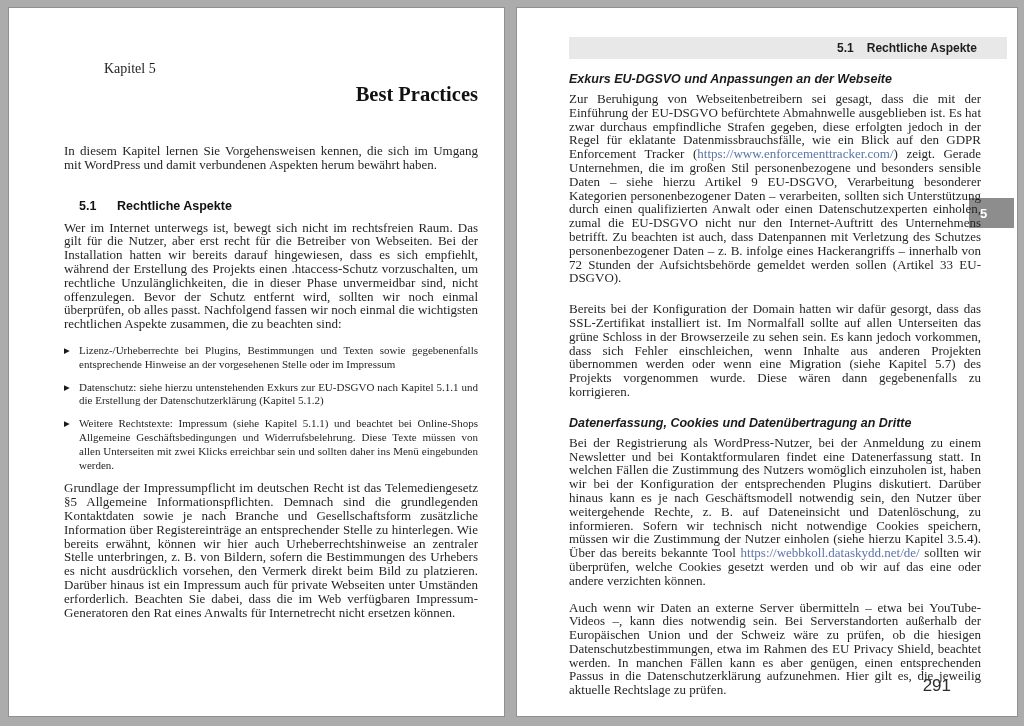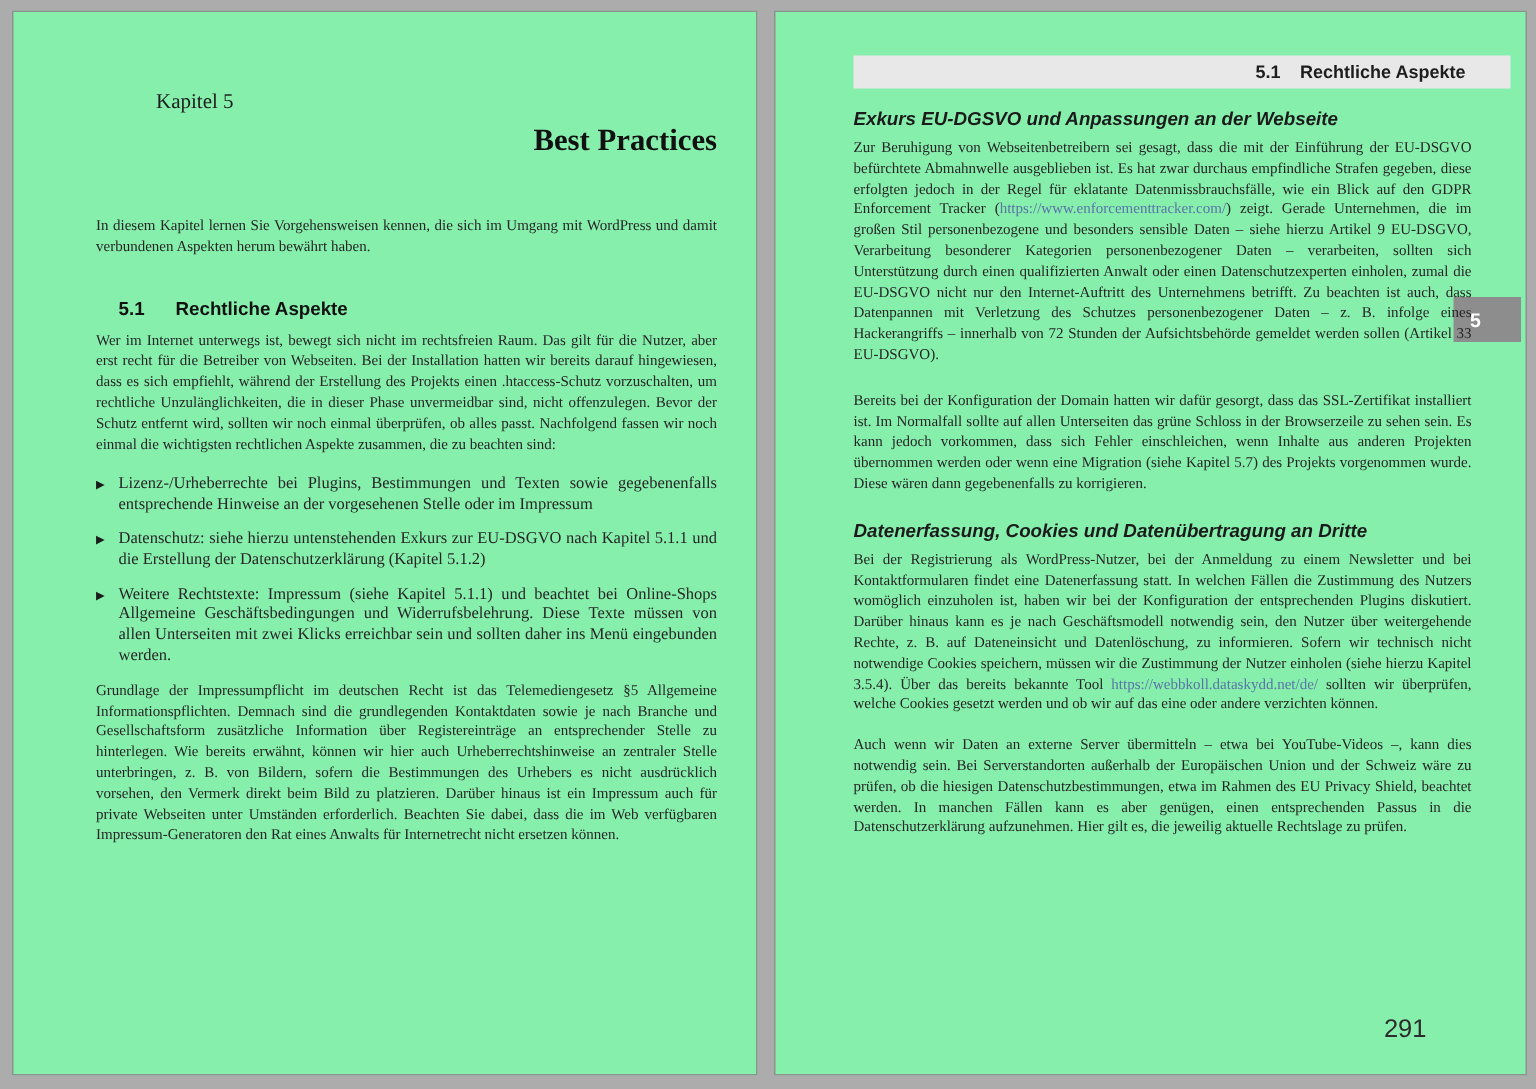--- a/index.html
+++ b/index.html
@@ -7,21 +7,21 @@
     width: 1024px; height: 726px;
     background: #acacac;
     font-family: "Liberation Serif", "DejaVu Serif", serif;
     position: relative;
     overflow: hidden;
   }
   .page {
     position: absolute;
     top: 7px;
     height: 710px;
-    background: #86efac;
+    background: #ffffff;
     border: 1px solid #909090;
     box-sizing: border-box;
   }
   .page-left  { left: 8px;   width: 497px; }
   .page-right { left: 516px; width: 502px; }
 
   
   .content-left {
     position: absolute;
     left: 55px; top: 52px;
@@ -37,21 +37,21 @@
   .chapter-title {
     margin-left: 40px;
     margin-top: 5px;
     font-size: 20.5px;
     font-weight: bold;
     color: #111;
     text-align: right;
   }
   p.body {
     margin: 0;
-    font-size: 10px;
+    font-size: 13px;
     line-height: 13.8px;
     text-align: justify;
     color: #262626;
   }
   .intro { margin-top: 38px !important; }
   h2.sec {
     margin: 15px;
     font-family: "Liberation Sans", "DejaVu Sans", sans-serif;
     font-size: 12.5px;
     font-weight: bold;

